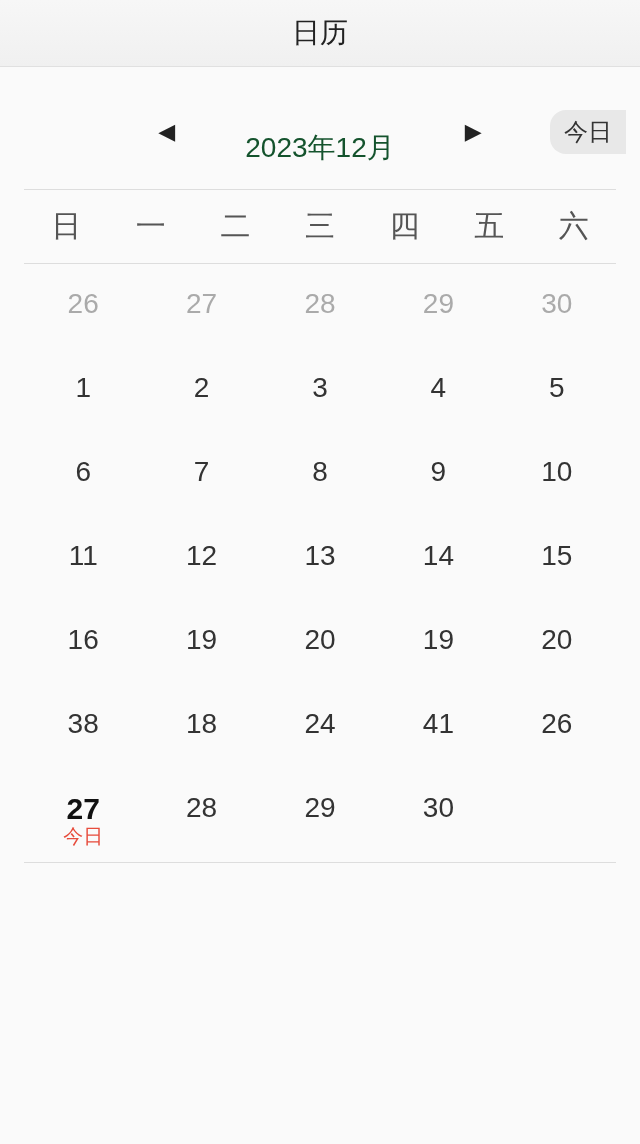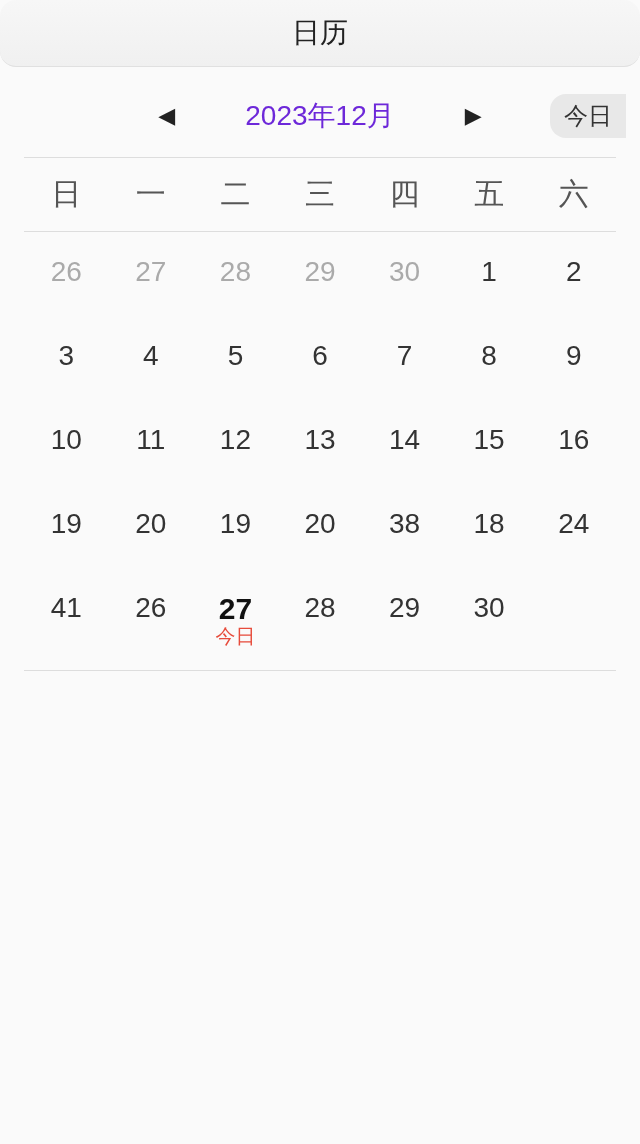--- a/index.html
+++ b/index.html
@@ -12,21 +12,20 @@
       width: 640px;
       height: 1144px;
       background: #fafafa;
       overflow: hidden;
     }
     .header {
       background: linear-gradient(to bottom, #f7f7f7, #f0f0f0);
       border-bottom: 1px solid #e0e0e0;
       padding: 14px 0;
       text-align: center;
-      border-radius: 16px;
     }
     .header-title {
       font-size: 28px;
       font-weight: 500;
       color: #222;
     }
     .calendar-container {
       padding: 0 24px;
     }
     .nav-row {
@@ -43,22 +42,23 @@
       gap: 70px;
     }
     .nav-arrow {
       font-size: 22px;
       color: #222;
       cursor: pointer;
       user-select: none;
     }
     .month-label {
       font-size: 28px;
-      color: #6d28d9;
+      color: #14532d;
       font-weight: 400;
+      margin-top: 32px;
     }
     .today-btn {
       position: absolute;
       right: -10px;
       background: #e8e8e8;
       color: #333;
       padding: 6px 14px;
       border-radius: 16px 0 0 16px;
       font-size: 24px;
       cursor: pointer;
@@ -72,23 +72,23 @@
       padding: 16px 0;
     }
     .weekday-cell {
       text-align: center;
       font-size: 30px;
       color: #555;
       font-weight: 400;
     }
     .days-grid {
       display: grid;
-      grid-template-columns: repeat(7, 1fr);
+      grid-template-columns: repeat(5, 1fr);
       border-bottom: 1px solid #ddd;
-      padding-bottom: 16px;
+      padding-bottom: 8px;
     }
     .day-cell {
       text-align: center;
       padding: 24px 0 28px 0;
       font-size: 28px;
       color: #333;
       cursor: pointer;
       position: relative;
     }
     .day-cell.other-month {

